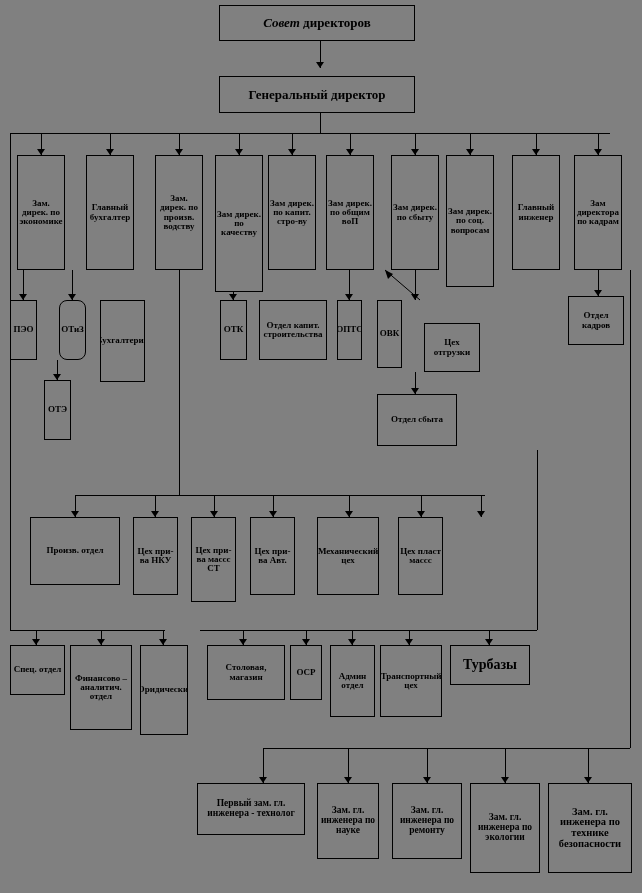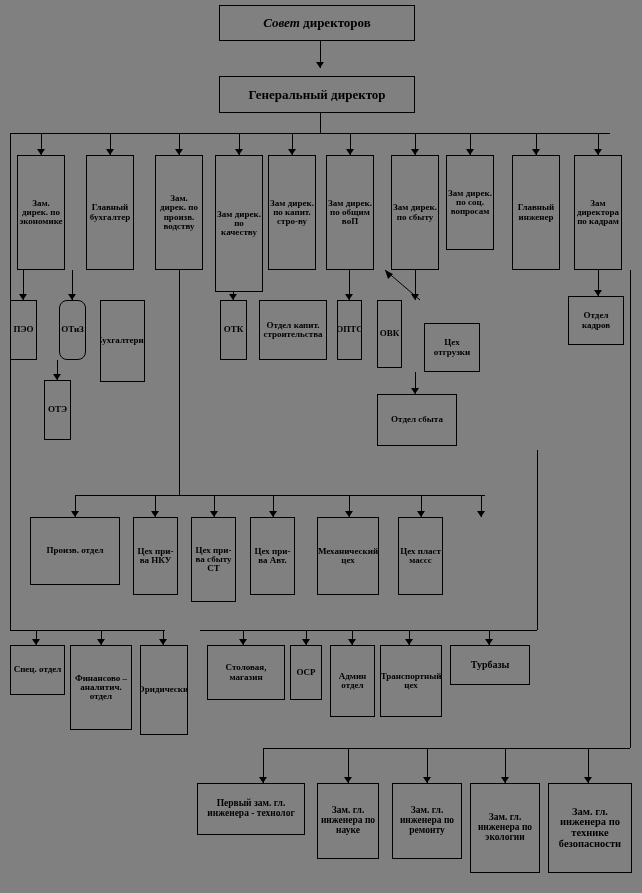--- a/index.html
+++ b/index.html
@@ -152,51 +152,51 @@
 
   <div class="box" style="left:219px;top:76px;width:196px;height:37px;font-size:13px;">Генеральный директор</div>
 
   <div class="box" style="left:17px;top:155px;width:48px;height:115px;font-size:9px;">Зам. дирек. по экономике</div>
   <div class="box" style="left:86px;top:155px;width:48px;height:115px;font-size:9px;">Главный бухгалтер</div>
   <div class="box" style="left:155px;top:155px;width:48px;height:115px;font-size:9px;">Зам. дирек. по произв. водству</div>
   <div class="box" style="left:215px;top:155px;width:48px;height:137px;font-size:9px;">Зам дирек. по качеству</div>
   <div class="box" style="left:268px;top:155px;width:48px;height:115px;font-size:9px;">Зам дирек. по капит. стро-ву</div>
   <div class="box" style="left:326px;top:155px;width:48px;height:115px;font-size:9px;">Зам дирек. по общим воП</div>
   <div class="box" style="left:391px;top:155px;width:48px;height:115px;font-size:9px;">Зам дирек. по сбыту</div>
-  <div class="box" style="left:446px;top:155px;width:48px;height:95px;font-size:9px;">Зам дирек. по соц. вопросам</div>
+  <div class="box" style="left:446px;top:155px;width:48px;height:132px;font-size:9px;">Зам дирек. по соц. вопросам</div>
   <div class="box" style="left:512px;top:155px;width:48px;height:115px;font-size:9px;">Главный инженер</div>
   <div class="box" style="left:574px;top:155px;width:48px;height:115px;font-size:9px;">Зам директора по кадрам</div>
 
   <div class="box" style="left:10px;top:300px;width:27px;height:60px;font-size:9px;">ПЭО</div>
   <div class="box" style="left:59px;top:300px;width:27px;height:60px;font-size:9px;border-radius:8px;">ОТиЗ</div>
   <div class="box" style="left:44px;top:380px;width:27px;height:60px;font-size:9px;">ОТЭ</div>
   <div class="box" style="left:100px;top:300px;width:45px;height:82px;font-size:9px;">Бухгалтерия</div>
   <div class="box" style="left:220px;top:300px;width:27px;height:60px;font-size:9px;">ОТК</div>
   <div class="box" style="left:259px;top:300px;width:68px;height:60px;font-size:9px;">Отдел капит. строительства</div>
   <div class="box" style="left:337px;top:300px;width:25px;height:60px;font-size:9px;">ОПТС</div>
   <div class="box" style="left:377px;top:300px;width:25px;height:68px;font-size:9px;">ОВК</div>
   <div class="box" style="left:424px;top:323px;width:56px;height:49px;font-size:9px;">Цех отгрузки</div>
   <div class="box" style="left:377px;top:394px;width:80px;height:52px;font-size:9px;">Отдел сбыта</div>
   <div class="box" style="left:568px;top:296px;width:56px;height:49px;font-size:9px;">Отдел кадров</div>
 
   <div class="box" style="left:30px;top:517px;width:90px;height:68px;font-size:9px;">Произв. отдел</div>
   <div class="box" style="left:133px;top:517px;width:45px;height:78px;font-size:9px;">Цех при-ва НКУ</div>
-  <div class="box" style="left:191px;top:517px;width:45px;height:85px;font-size:9px;">Цех при-ва сбыту СТ</div>
+  <div class="box" style="left:191px;top:517px;width:45px;height:85px;font-size:9px;">Цех при-ва массс СТ</div>
   <div class="box" style="left:250px;top:517px;width:45px;height:78px;font-size:9px;">Цех при-ва Авт.</div>
   <div class="box" style="left:317px;top:517px;width:62px;height:78px;font-size:9px;">Механический цех</div>
   <div class="box" style="left:398px;top:517px;width:45px;height:78px;font-size:9px;">Цех пласт массс</div>
 
   <div class="box" style="left:10px;top:645px;width:55px;height:50px;font-size:9px;">Спец. отдел</div>
   <div class="box" style="left:70px;top:645px;width:62px;height:85px;font-size:9px;">Финансово – аналитич. отдел</div>
   <div class="box" style="left:140px;top:645px;width:48px;height:90px;font-size:9px;">Юридический</div>
   <div class="box" style="left:207px;top:645px;width:78px;height:55px;font-size:9px;">Столовая, магазин</div>
   <div class="box" style="left:290px;top:645px;width:32px;height:55px;font-size:9px;">ОСР</div>
   <div class="box" style="left:330px;top:645px;width:45px;height:72px;font-size:9px;">Админ отдел</div>
   <div class="box" style="left:380px;top:645px;width:62px;height:72px;font-size:9px;">Транспортный цех</div>
-  <div class="box" style="left:450px;top:645px;width:80px;height:40px;font-size:10px;">Турбазы</div>
+  <div class="box" style="left:450px;top:645px;width:80px;height:40px;font-size:14px;">Турбазы</div>
 
   <div class="box" style="left:197px;top:783px;width:108px;height:52px;font-size:9.5px;">Первый зам. гл. инженера - технолог</div>
   <div class="box" style="left:317px;top:783px;width:62px;height:76px;font-size:9.5px;">Зам. гл. инженера по науке</div>
   <div class="box" style="left:392px;top:783px;width:70px;height:76px;font-size:9.5px;">Зам. гл. инженера по ремонту</div>
   <div class="box" style="left:470px;top:783px;width:70px;height:90px;font-size:9.5px;">Зам. гл. инженера по экологии</div>
   <div class="box" style="left:548px;top:783px;width:84px;height:90px;font-size:10.5px;">Зам. гл. инженера по технике безопасности</div>
 
 </div>
 
 </body></html>

